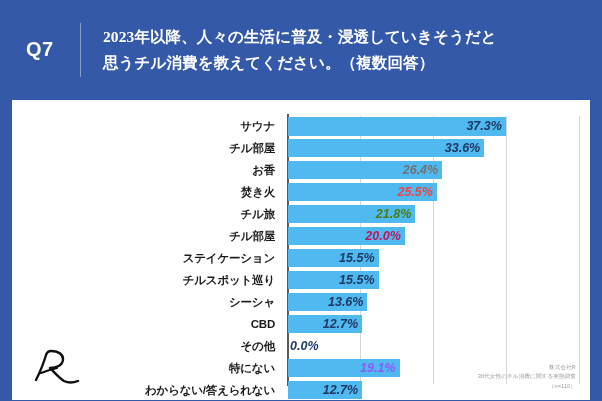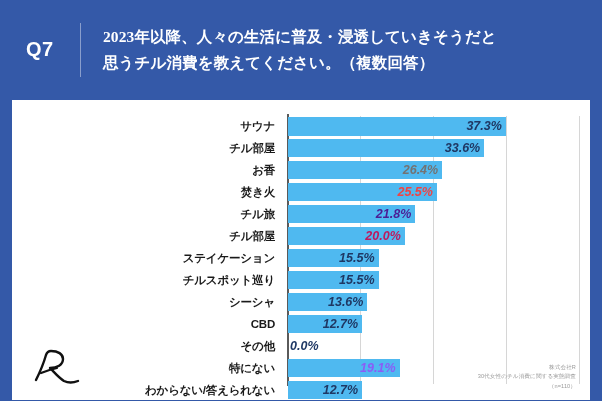--- a/index.html
+++ b/index.html
@@ -223,21 +223,21 @@
             <div class="row-label">焚き火</div>
             <div class="bar-wrap">
               <div class="bar" style="width: 148.92px; background: rgb(79, 185, 240);"></div>
               <div class="bar-value inside" style="color: #ef4444; right: 147.08px; left: auto;">25.5%</div>
             </div>
           </div>
           <div class="row">
             <div class="row-label">チル旅</div>
             <div class="bar-wrap">
               <div class="bar" style="width: 127.312px; background: rgb(79, 185, 240);"></div>
-              <div class="bar-value inside" style="color: #4c1d95; right: 168.688px; left: auto;">21.8%</div>
+              <div class="bar-value inside" style="color: #4d7c0f; right: 168.688px; left: auto;">21.8%</div>
             </div>
           </div>
           <div class="row">
             <div class="row-label">チル部屋</div>
             <div class="bar-wrap">
               <div class="bar" style="width: 116.8px; background: rgb(79, 185, 240);"></div>
               <div class="bar-value inside" style="color: #be185d; right: 179.2px; left: auto;">20.0%</div>
             </div>
           </div>
           <div class="row">

